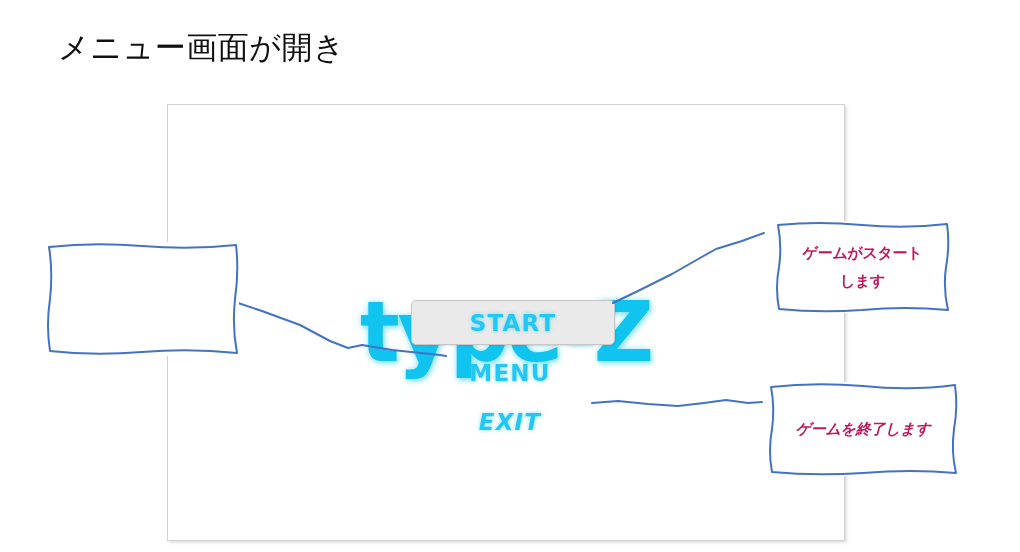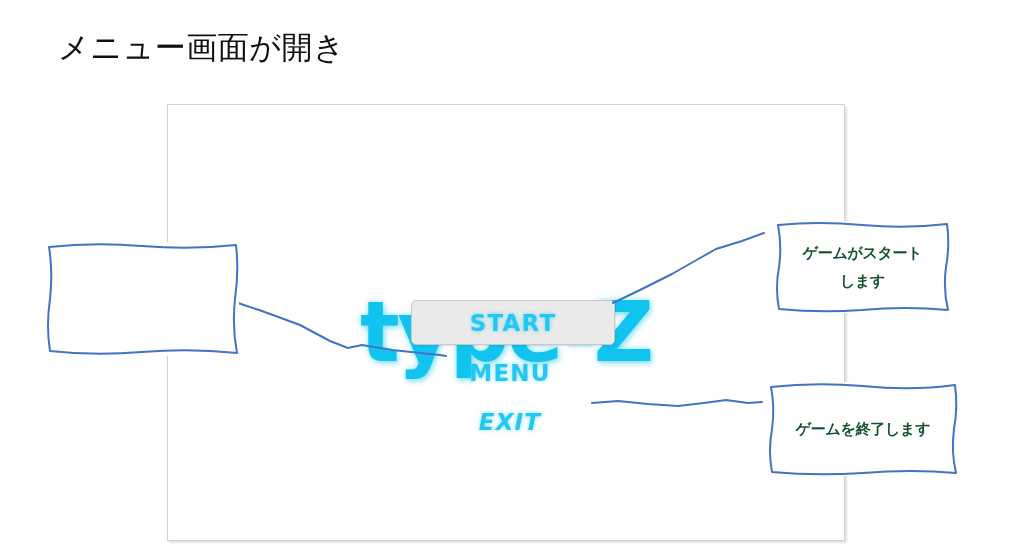--- a/index.html
+++ b/index.html
@@ -114,21 +114,21 @@
     left: 0;
     top: 0;
     width: 100%;
     height: 100%;
     overflow: visible;
     pointer-events: none;
   }
   .callout .callout-text {
     position: relative;
     z-index: 2;
-    color: #14532d;
+    color: #be185d;
     white-space: pre-line;
   }
 
   #callout-menu {
     left: 46px;
     top: 242px;
     width: 193px;
     height: 114px;
   }
   #callout-menu .callout-text {
@@ -149,20 +149,21 @@
     font-size: 15px;
     line-height: 1.9;
     letter-spacing: -0.3px;
   }
 
   #callout-exit {
     left: 768px;
     top: 382px;
     width: 190px;
     height: 94px;
+    font-style: italic;
   }
   #callout-exit .callout-text {
     font-family: "DejaVu Sans", "Liberation Sans", sans-serif;
     font-weight: bold;
     font-size: 15px;
     line-height: 1.6;
     letter-spacing: -0.3px;
   }
 
   

